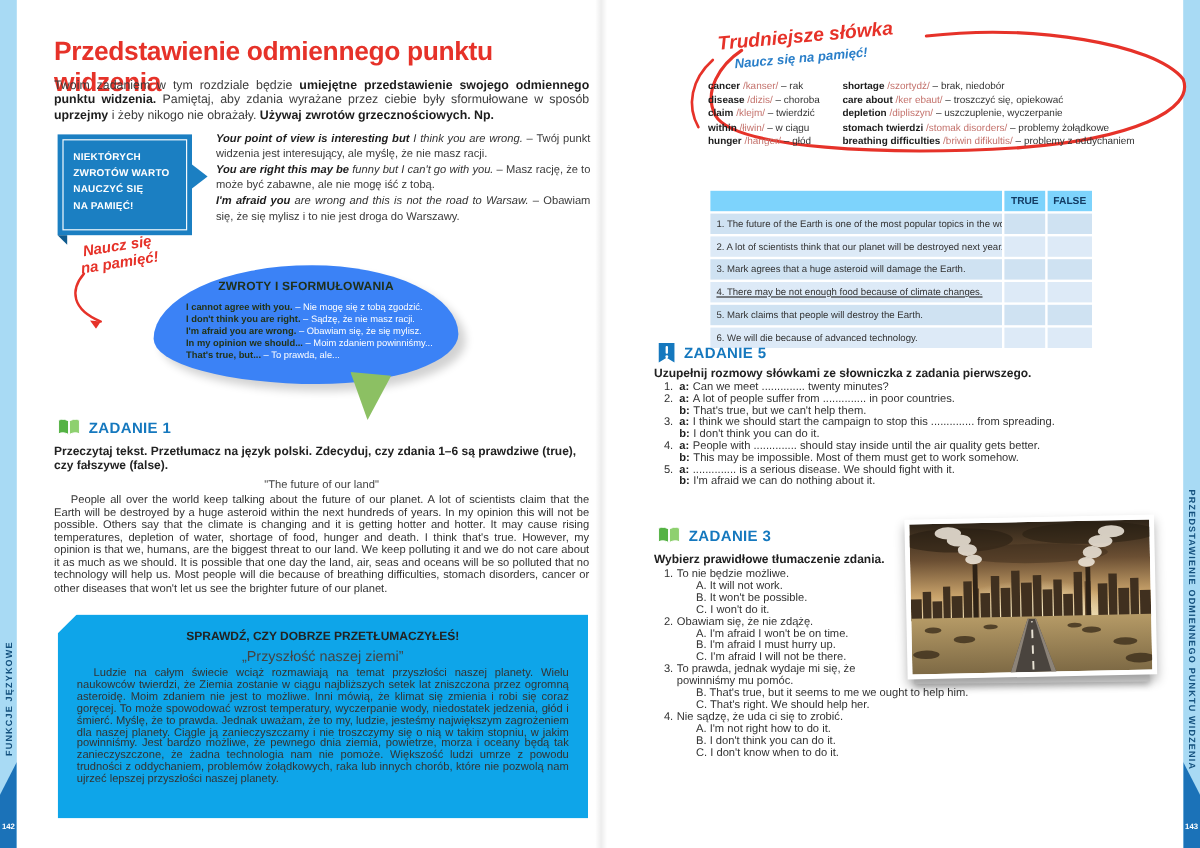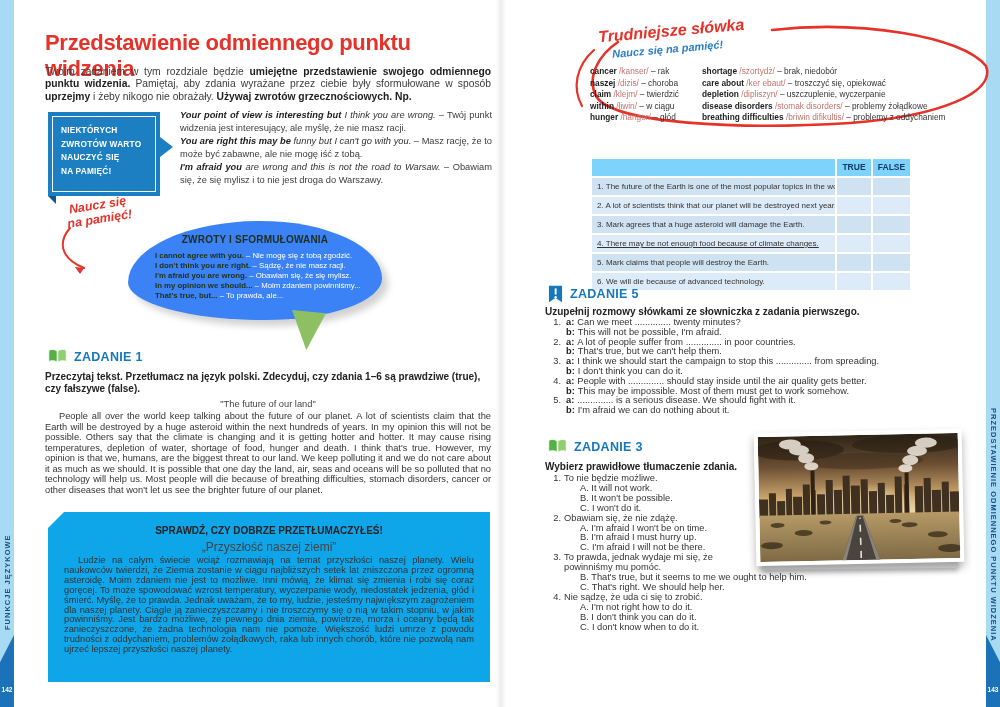--- a/index.html
+++ b/index.html
@@ -174,30 +174,30 @@
 
   <svg class="redbubble-svg" style="left:560px; top:14px;" width="436" height="128" viewBox="0 0 436 128">
     <path d="M212 16 C 300 6, 402 22, 426 52 C 436 78, 382 102, 290 109 C 180 116, 52 110, 36 82 C 26 62, 40 40, 58 28" fill="none" stroke="#e63229" stroke-width="2.6" stroke-linecap="round"></path>
     <path d="M22 92 C 12 74, 16 52, 34 36" fill="none" stroke="#e63229" stroke-width="2.2" stroke-linecap="round"></path>
   </svg>
   <div class="abs vocab-title">Trudniejsze słówka</div>
   <div class="abs vocab-sub">Naucz się na pamięć!</div>
 
   <div class="abs vocab-col" style="left:590px; top:66px; width:112px;">
     <div><b>cancer </b><span class="phon">/kanser/ </span><span>– rak</span></div>
-    <div><b>naszej </b><span class="phon">/dizis/ </span><span>– choroba</span></div>
+    <div><b>disease </b><span class="phon">/dizis/ </span><span>– choroba</span></div>
     <div><b>claim </b><span class="phon">/klejm/ </span><span>– twierdzić</span></div>
     <div><b>within </b><span class="phon">/łiwin/ </span><span>– w ciągu</span></div>
     <div><b>hunger </b><span class="phon">/hanger/ </span><span>– głód</span></div>
   </div>
   <div class="abs vocab-col" style="left:702px; top:66px; width:262px; white-space:nowrap;">
     <div><b>shortage </b><span class="phon">/szortydż/ </span><span>– brak, niedobór</span></div>
     <div><b>care about </b><span class="phon">/ker ebaut/ </span><span>– troszczyć się, opiekować</span></div>
     <div><b>depletion </b><span class="phon">/dipliszyn/ </span><span>– uszczuplenie, wyczerpanie</span></div>
-    <div><b>disease disorders </b><span class="phon">/stomak disorders/ </span><span>– problemy żołądkowe</span></div>
+    <div><b>stomach twierdzi </b><span class="phon">/stomak disorders/ </span><span>– problemy żołądkowe</span></div>
     <div><b>breathing difficulties </b><span class="phon">/briwin difikultis/ </span><span>– problemy z oddychaniem</span></div>
   </div>
 
   <div>
     <div class="tf-cell tf-head" style="left:592px; top:159px; width:243px;"></div>
     <div class="tf-cell tf-head tf-headlabel" style="left:837px; top:159px; width:34px;">TRUE</div>
     <div class="tf-cell tf-head tf-headlabel" style="left:873px; top:159px; width:37px;">FALSE</div>
 
     <div class="tf-cell row-a tf-rowlabel" style="left:592px; top:178px; width:243px;">1. The future of the Earth is one of the most popular topics in the world.</div>
     <div class="tf-cell row-a" style="left:837px; top:178px; width:34px;"></div>
@@ -231,21 +231,20 @@
       <circle cx="9.2" cy="15" r="1.5" fill="#ffffff"></circle>
     </svg>
     <span class="tlabel" style="left:22px;">ZADANIE 5</span>
   </div>
   <div class="abs instruction" style="left:545px; top:306px; width:420px;">Uzupełnij rozmowy słówkami ze słowniczka z zadania pierwszego.</div>
 
   <div class="abs z2-list">
     <div class="z2-item">
       <span class="num">1.</span>
       <div><b>a:</b><span class="txt">Can we meet .............. twenty minutes?</span></div>
-      <div><b>b:</b><span class="txt">This will not be possible, I'm afraid.</span></div>
     </div>
     <div class="z2-item">
       <span class="num">2.</span>
       <div><b>a:</b><span class="txt">A lot of people suffer from .............. in poor countries.</span></div>
       <div><b>b:</b><span class="txt">That's true, but we can't help them.</span></div>
     </div>
     <div class="z2-item">
       <span class="num">3.</span>
       <div><b>a:</b><span class="txt">I think we should start the campaign to stop this .............. from spreading.</span></div>
       <div><b>b:</b><span class="txt">I don't think you can do it.</span></div>

